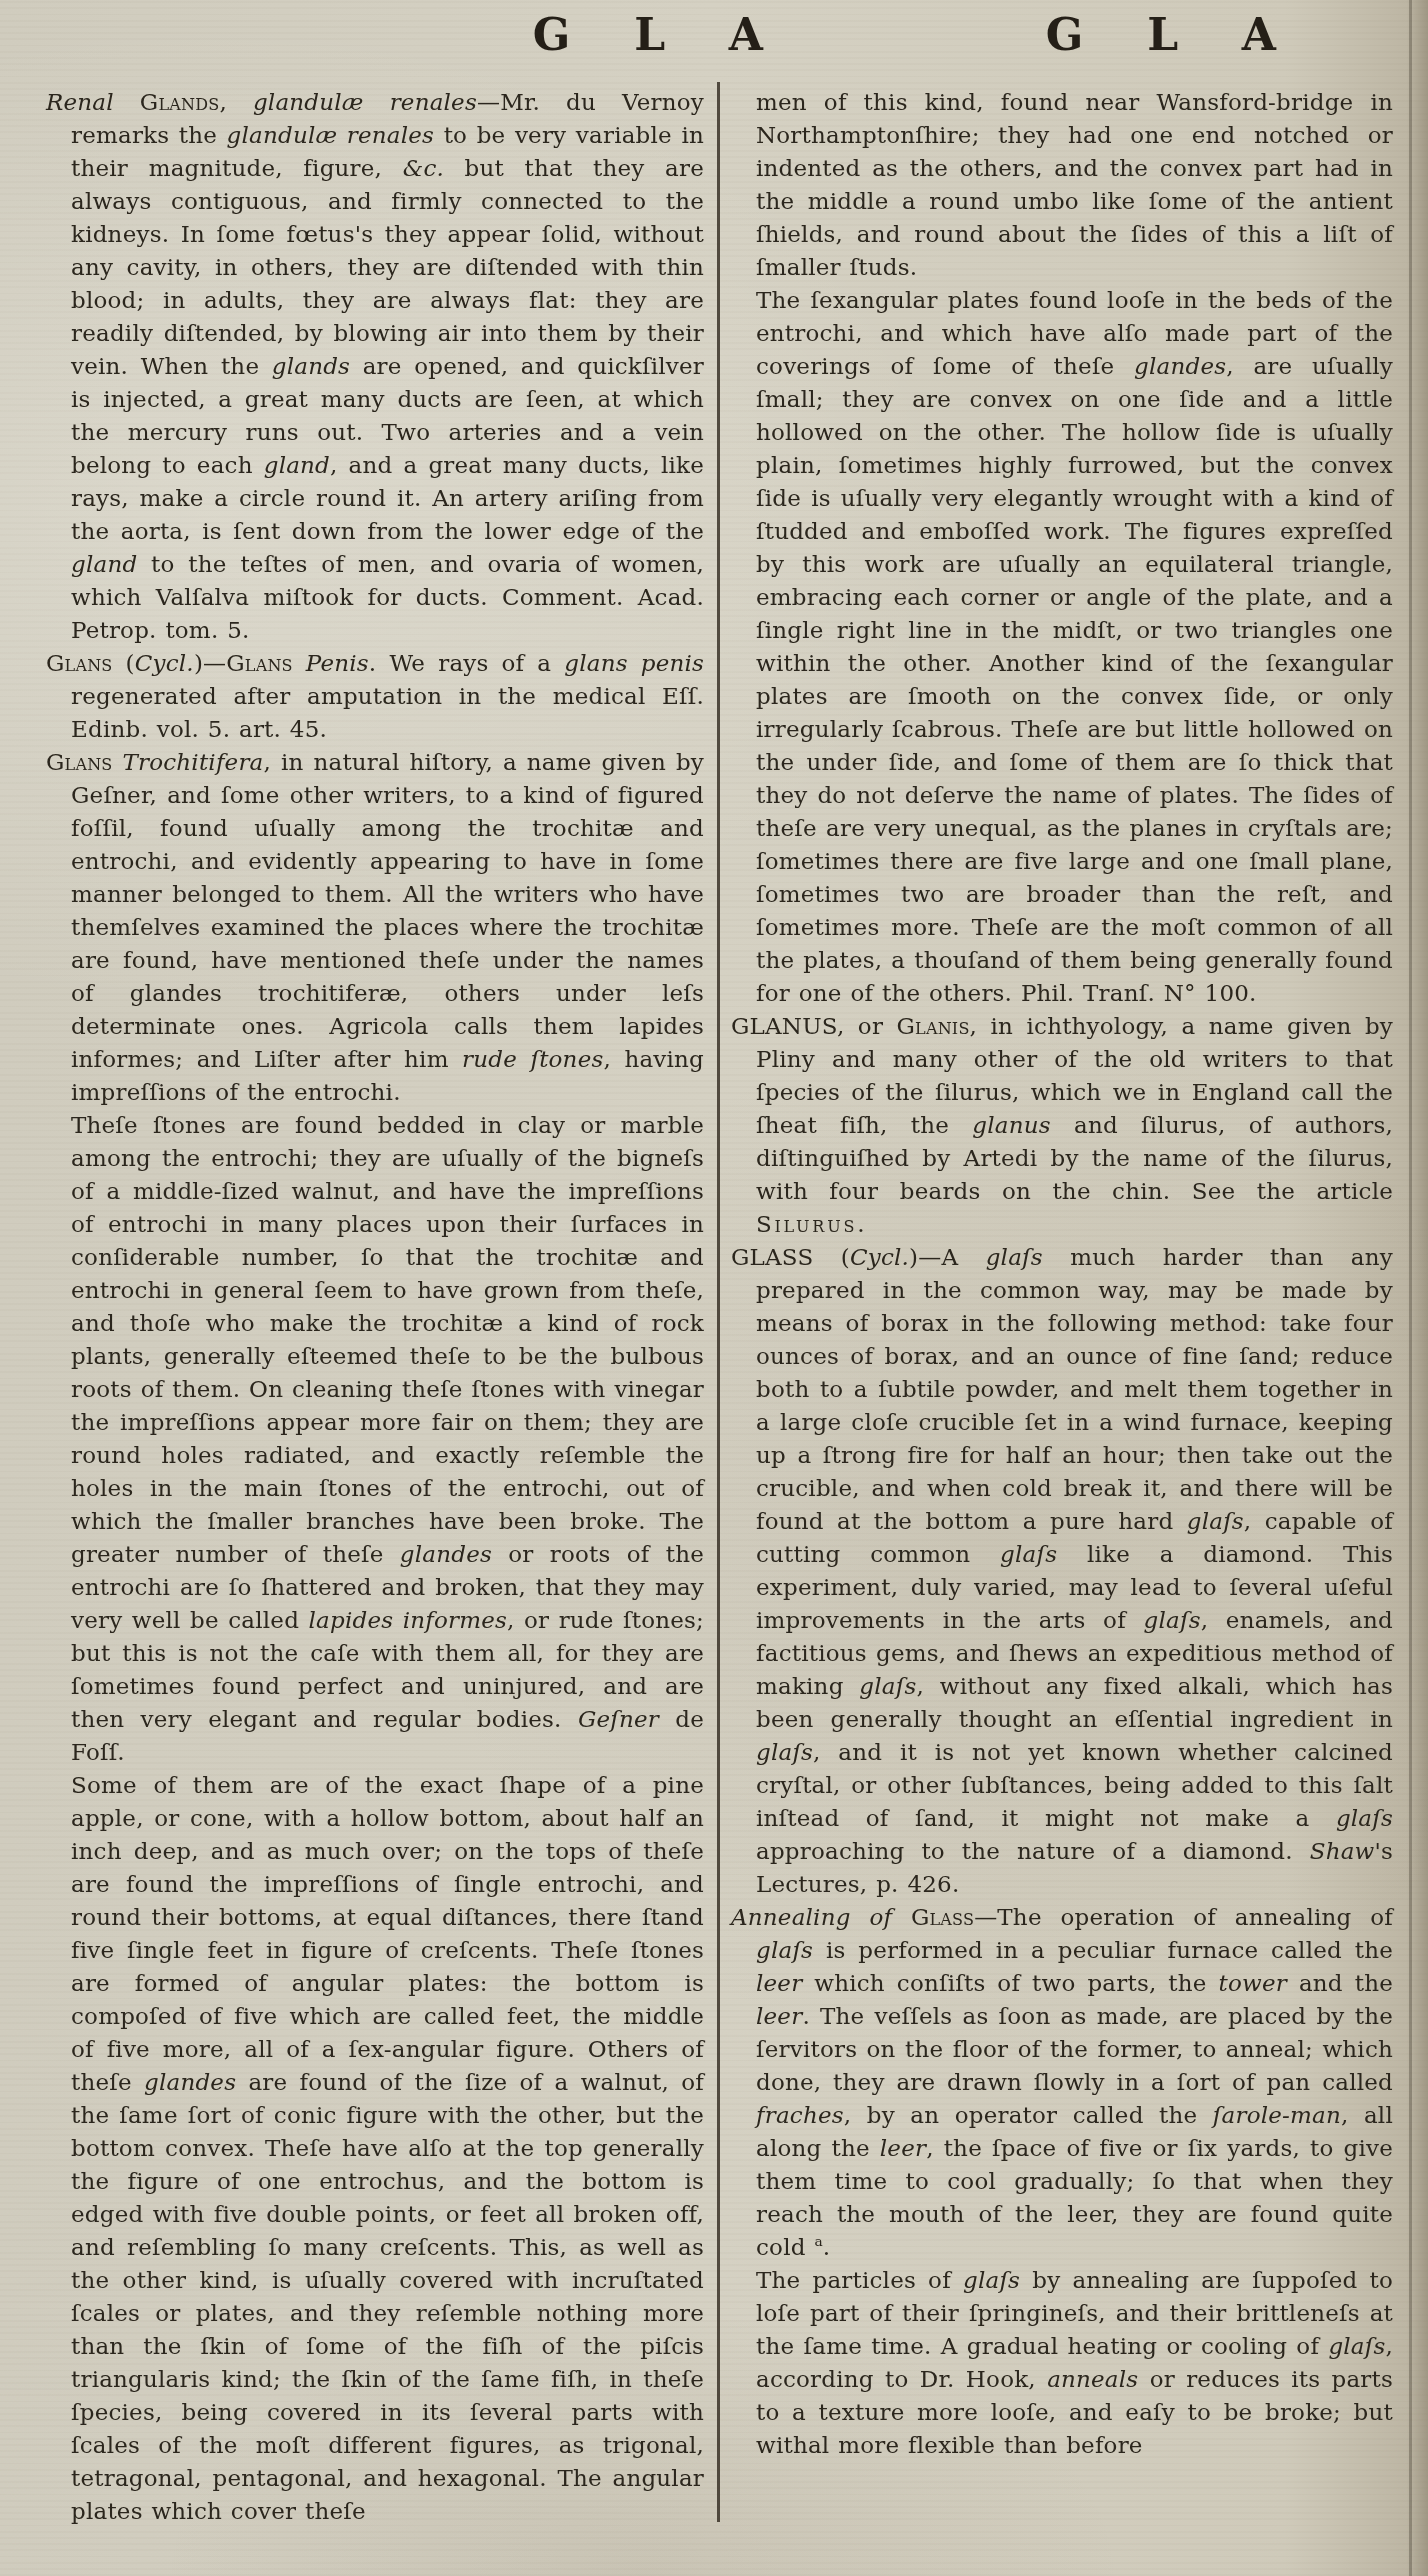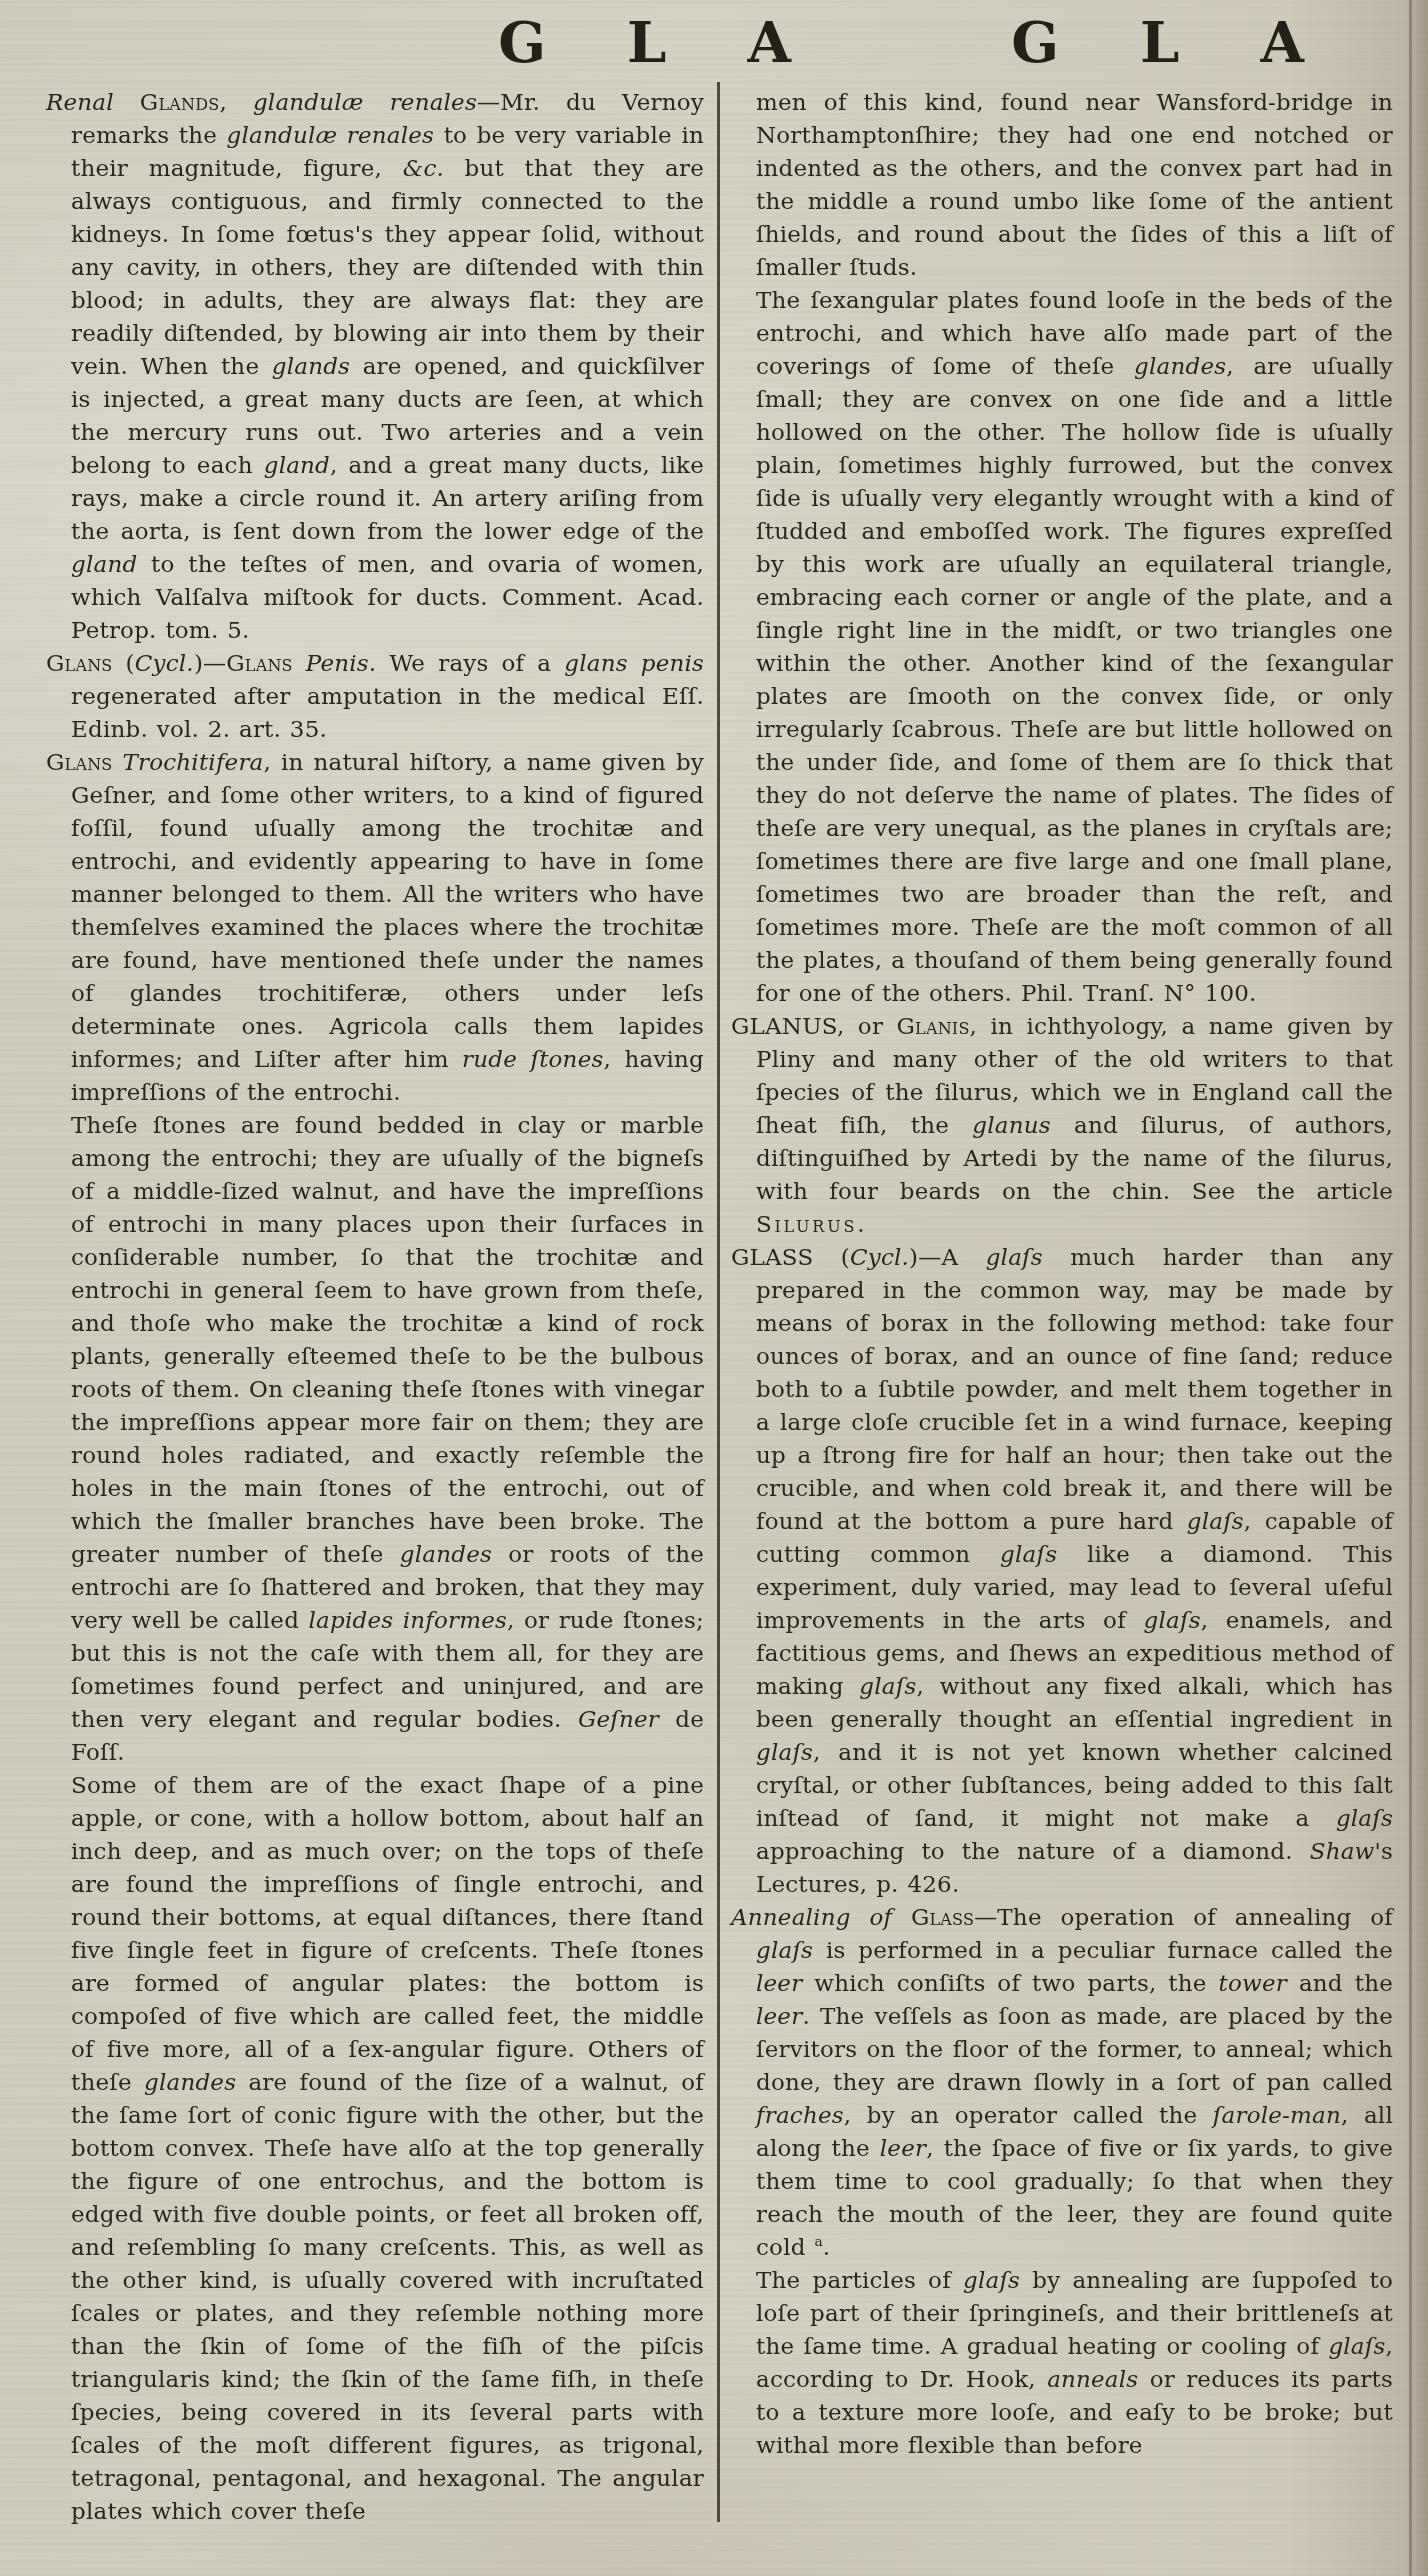--- a/index.html
+++ b/index.html
@@ -10,21 +10,21 @@
     background:
       radial-gradient(1068px 712px at 15% 20%, rgba(255,255,248,.22), transparent 70%),
       radial-gradient(890px 801px at 70% 60%, rgba(125,112,88,.10), transparent 65%),
       radial-gradient(801px 445px at 45% 100%, rgba(115,100,75,.12), transparent 60%),
       repeating-linear-gradient(0deg, rgba(130,118,95,.045) 0 1.8px, rgba(0,0,0,0) 1.8px 6.2px),
       linear-gradient(90deg,#d0ccbe 0%,#d5d1c3 50%,#cfcaba 90%,#bdb6a4 98.5%,#9f9784 100%),
       #d2cec0;
   }
   .runhead{
     position:absolute;top:9px;transform:translateX(-50%);
-    font-size:56px;font-weight:bold;letter-spacing:.55em;white-space:nowrap;color:#241f17;
+    font-size:44px;font-weight:bold;letter-spacing:.55em;white-space:nowrap;color:#241f17;
   }
   #runhead-left{left:660px}
   #runhead-right{left:1173px}
   .col{
     position:absolute;top:86px;text-align:justify;
     font-size:23px;line-height:33px;letter-spacing:0.2px;word-spacing:1.3px;
   }
   #col-left{left:46px;width:658px}
   #col-right{left:731px;width:662px}
   .para{padding-left:25px;text-indent:-25px}
@@ -41,21 +41,21 @@
 
 <div id="page">
   <div class="runhead" id="runhead-left">G L A</div>
   <div class="runhead" id="runhead-right">G L A</div>
 
   <div id="divider"></div>
   <div id="edge"></div>
 
   <div class="col" id="col-left">
       <div class="para entry"><span class="it">Renal </span><span class="sc">Glands</span><span>, </span><span class="it">glandulæ renales</span><span>—Mr. du Vernoy remarks the </span><span class="it">glandulæ renales</span><span> to be very variable in their magnitude, figure, </span><span class="it">&amp;c.</span><span> but that they are always contiguous, and firmly connected to the kidneys. In ſome fœtus's they appear ſolid, without any cavity, in others, they are diſtended with thin blood; in adults, they are always flat: they are readily diſtended, by blowing air into them by their vein. When the </span><span class="it">glands</span><span> are opened, and quickſilver is injected, a great many ducts are ſeen, at which the mercury runs out. Two arteries and a vein belong to each </span><span class="it">gland</span><span>, and a great many ducts, like rays, make a circle round it. An artery ariſing from the aorta, is ſent down from the lower edge of the </span><span class="it">gland</span><span> to the teſtes of men, and ovaria of women, which Valſalva miſtook for ducts. Comment. Acad. Petrop. tom. 5.</span></div>
-      <div class="para entry"><span class="sc">Glans</span><span> (</span><span class="it">Cycl.</span><span>)—</span><span class="sc">Glans</span><span> </span><span class="it">Penis</span><span>. We rays of a </span><span class="it">glans penis</span><span> regenerated after amputation in the medical Eſſ. Edinb. vol. 2. art. 35.</span></div>
+      <div class="para entry"><span class="sc">Glans</span><span> (</span><span class="it">Cycl.</span><span>)—</span><span class="sc">Glans</span><span> </span><span class="it">Penis</span><span>. We rays of a </span><span class="it">glans penis</span><span> regenerated after amputation in the medical Eſſ. Edinb. vol. 5. art. 45.</span></div>
       <div class="para entry"><span class="sc">Glans</span><span> </span><span class="it">Trochitifera</span><span>, in natural hiſtory, a name given by Geſner, and ſome other writers, to a kind of figured foſſil, found uſually among the trochitæ and entrochi, and evidently appearing to have in ſome manner belonged to them. All the writers who have themſelves examined the places where the trochitæ are found, have mentioned theſe under the names of glandes trochitiferæ, others under leſs determinate ones. Agricola calls them lapides informes; and Liſter after him </span><span class="it">rude ſtones</span><span>, having impreſſions of the entrochi.</span></div>
       <div class="para cont"><span>Theſe ſtones are found bedded in clay or marble among the entrochi; they are uſually of the bigneſs of a middle-ſized walnut, and have the impreſſions of entrochi in many places upon their ſurfaces in conſiderable number, ſo that the trochitæ and entrochi in general ſeem to have grown from theſe, and thoſe who make the trochitæ a kind of rock plants, generally eſteemed theſe to be the bulbous roots of them. On cleaning theſe ſtones with vinegar the impreſſions appear more fair on them; they are round holes radiated, and exactly reſemble the holes in the main ſtones of the entrochi, out of which the ſmaller branches have been broke. The greater number of theſe </span><span class="it">glandes</span><span> or roots of the entrochi are ſo ſhattered and broken, that they may very well be called </span><span class="it">lapides informes</span><span>, or rude ſtones; but this is not the caſe with them all, for they are ſometimes found perfect and uninjured, and are then very elegant and regular bodies. </span><span class="it">Geſner</span><span> de Foſſ.</span></div>
       <div class="para cont"><span>Some of them are of the exact ſhape of a pine apple, or cone, with a hollow bottom, about half an inch deep, and as much over; on the tops of theſe are found the impreſſions of ſingle entrochi, and round their bottoms, at equal diſtances, there ſtand five ſingle feet in figure of creſcents. Theſe ſtones are formed of angular plates: the bottom is compoſed of five which are called feet, the middle of five more, all of a ſex-angular figure. Others of theſe </span><span class="it">glandes</span><span> are found of the ſize of a walnut, of the ſame ſort of conic figure with the other, but the bottom convex. Theſe have alſo at the top generally the figure of one entrochus, and the bottom is edged with five double points, or feet all broken off, and reſembling ſo many creſcents. This, as well as the other kind, is uſually covered with incruſtated ſcales or plates, and they reſemble nothing more than the ſkin of ſome of the fiſh of the piſcis triangularis kind; the ſkin of the ſame fiſh, in theſe ſpecies, being covered in its ſeveral parts with ſcales of the moſt different figures, as trigonal, tetragonal, pentagonal, and hexagonal. The angular plates which cover theſe </span></div>
     </div>
   <div class="col" id="col-right">
   <div class="para cont"><span>men of this kind, found near Wansford-bridge in Northamptonſhire; they had one end notched or indented as the others, and the convex part had in the middle a round umbo like ſome of the antient ſhields, and round about the ſides of this a liſt of ſmaller ſtuds.</span></div>
       <div class="para cont"><span>The ſexangular plates found looſe in the beds of the entrochi, and which have alſo made part of the coverings of ſome of theſe </span><span class="it">glandes</span><span>, are uſually ſmall; they are convex on one ſide and a little hollowed on the other. The hollow ſide is uſually plain, ſometimes highly furrowed, but the convex ſide is uſually very elegantly wrought with a kind of ſtudded and emboſſed work. The figures expreſſed by this work are uſually an equilateral triangle, embracing each corner or angle of the plate, and a ſingle right line in the midſt, or two triangles one within the other. Another kind of the ſexangular plates are ſmooth on the convex ſide, or only irregularly ſcabrous. Theſe are but little hollowed on the under ſide, and ſome of them are ſo thick that they do not deſerve the name of plates. The ſides of theſe are very unequal, as the planes in cryſtals are; ſometimes there are five large and one ſmall plane, ſometimes two are broader than the reſt, and ſometimes more. Theſe are the moſt common of all the plates, a thouſand of them being generally found for one of the others. Phil. Tranſ. N° 100.</span></div>
       <div class="para entry"><span>GLANUS, or </span><span class="sc">Glanis</span><span>, in ichthyology, a name given by Pliny and many other of the old writers to that ſpecies of the ſilurus, which we in England call the ſheat fiſh, the </span><span class="it">glanus</span><span> and ſilurus, of authors, diſtinguiſhed by Artedi by the name of the ſilurus, with four beards on the chin. See the article </span><span class="xr">Silurus</span><span>.</span></div>
       <div class="para entry"><span>GLASS (</span><span class="it">Cycl.</span><span>)—A </span><span class="it">glaſs</span><span> much harder than any prepared in the common way, may be made by means of borax in the following method: take four ounces of borax, and an ounce of fine ſand; reduce both to a ſubtile powder, and melt them together in a large cloſe crucible ſet in a wind furnace, keeping up a ſtrong fire for half an hour; then take out the crucible, and when cold break it, and there will be found at the bottom a pure hard </span><span class="it">glaſs</span><span>, capable of cutting common </span><span class="it">glaſs</span><span> like a diamond. This experiment, duly varied, may lead to ſeveral uſeful improvements in the arts of </span><span class="it">glaſs</span><span>, enamels, and factitious gems, and ſhews an expeditious method of making </span><span class="it">glaſs</span><span>, without any fixed alkali, which has been generally thought an eſſential ingredient in </span><span class="it">glaſs</span><span>, and it is not yet known whether calcined cryſtal, or other ſubſtances, being added to this ſalt inſtead of ſand, it might not make a </span><span class="it">glaſs</span><span> approaching to the nature of a diamond. </span><span class="it">Shaw</span><span>'s Lectures, p. 426.</span></div>
       <div class="para entry"><span class="it">Annealing of </span><span class="sc">Glass</span><span>—The operation of annealing of </span><span class="it">glaſs</span><span> is performed in a peculiar furnace called the </span><span class="it">leer</span><span> which conſiſts of two parts, the </span><span class="it">tower</span><span> and the </span><span class="it">leer</span><span>. The veſſels as ſoon as made, are placed by the ſervitors on the floor of the former, to anneal; which done, they are drawn ſlowly in a ſort of pan called </span><span class="it">fraches</span><span>, by an operator called the </span><span class="it">ſarole-man</span><span>, all along the </span><span class="it">leer</span><span>, the ſpace of five or ſix yards, to give them time to cool gradually; ſo that when they reach the mouth of the leer, they are found quite cold </span><span class="sup">a</span><span>.</span></div>

